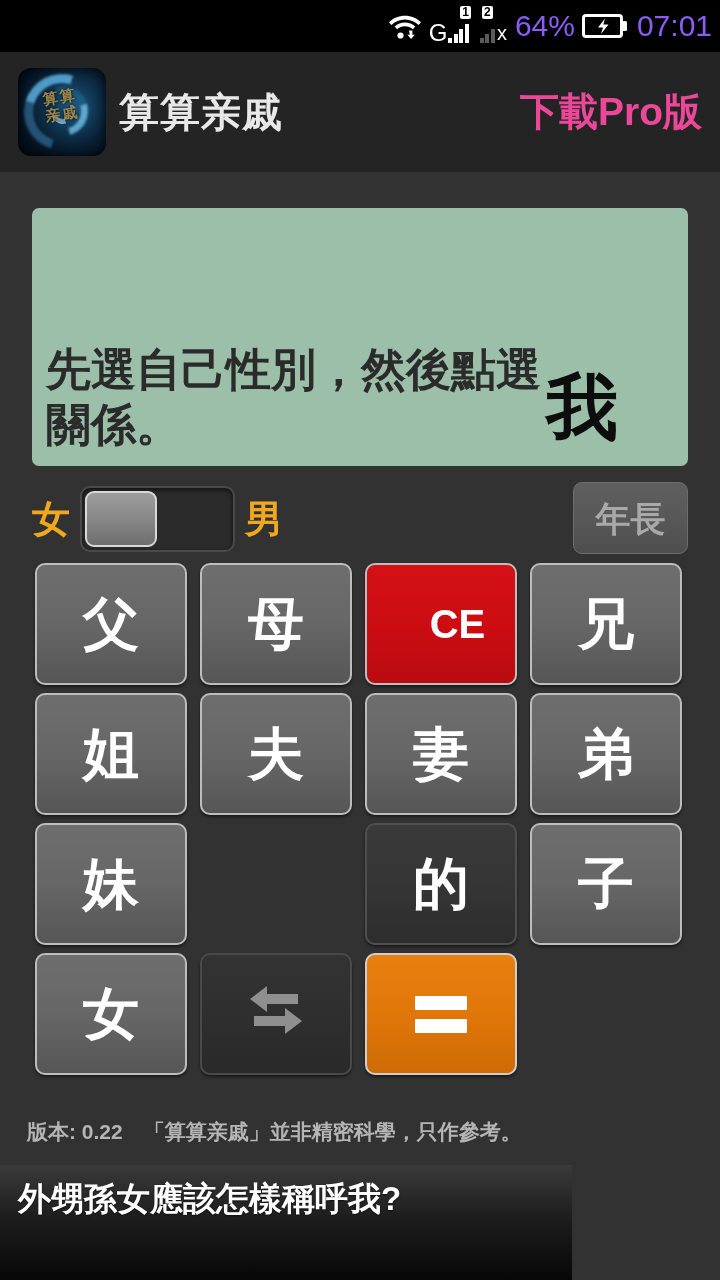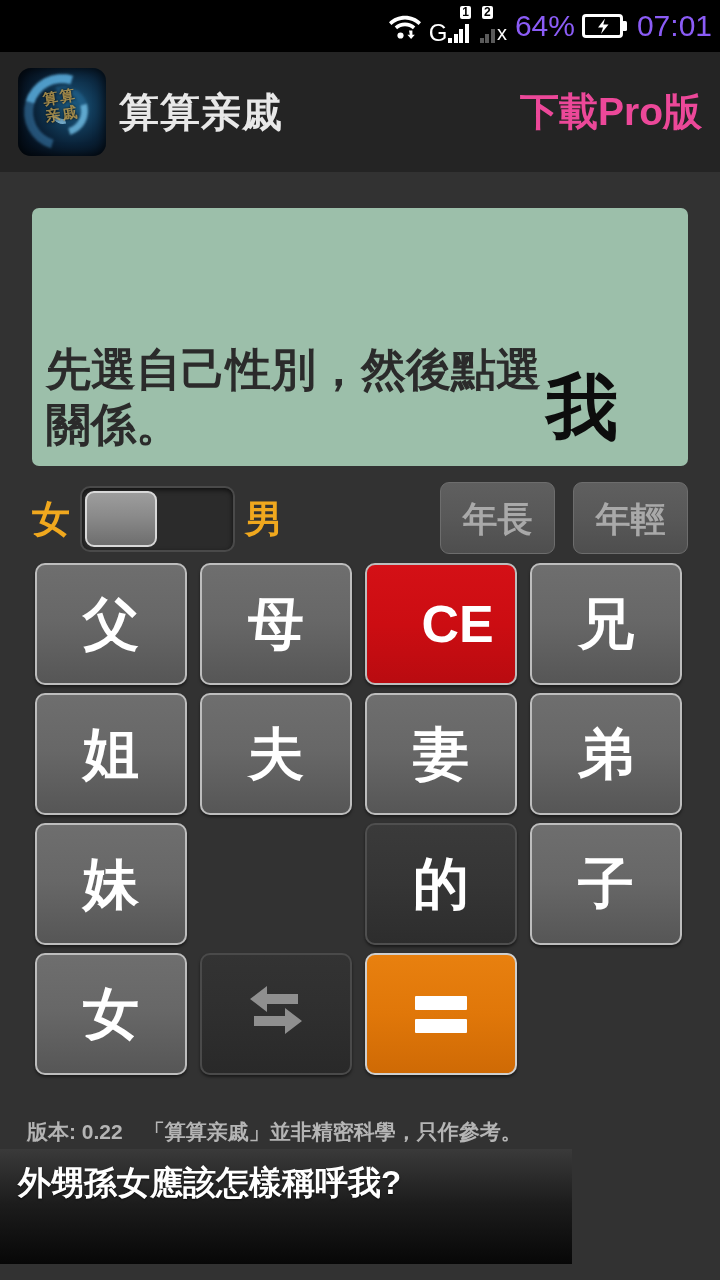--- a/index.html
+++ b/index.html
@@ -232,21 +232,21 @@
     line-height: 1;
     color: #fff;
     border: 2px solid #bdbdbd;
     background: linear-gradient(to bottom, #6e6e6e 0%, #676767 48%, #565656 100%);
     box-shadow: 0 2px 3px rgba(0,0,0,.5);
     user-select: none;
   }
   .key.red {
     background: linear-gradient(to bottom, #d41016 0%, #cc0d12 50%, #b90b10 100%);
     border-color: #bdbdbd;
-    font-size: 52px;
+    font-size: 40px;
     padding-left: 33px;
   }
   .key.orange {
     background: linear-gradient(to bottom, #e8800f 0%, #e07709 50%, #cf6a05 100%);
     border-color: #cfcfcf;
   }
   .key.dark {
     background: linear-gradient(to bottom, #3a3a3a 0%, #353535 50%, #2d2d2d 100%);
     border-color: #4f4f4f;
   }
@@ -271,21 +271,21 @@
     top: 1118px; left: 27px;
     color: #b5b5b5;
     font-size: 21px;
     font-weight: 700;
     white-space: nowrap;
   }
 
   
   .ad {
     position: absolute;
-    left: 0; bottom: 16px;
+    left: 0; bottom: 0;
     width: 572px; height: 115px;
     background: linear-gradient(to bottom, #3a3a3a 0%, #1c1c1c 48%, #070707 100%);
     padding: 10px 0 0 18px;
   }
   .ad-line {
     color: #fff;
     font-size: 33px;
     font-weight: 700;
     line-height: 47px;
     white-space: nowrap;
@@ -360,21 +360,20 @@
   <div class="controls">
     <div class="gender">
       <span class="gender-label">女</span>
       <span class="toggle">
         <span class="toggle-thumb"></span>
       </span>
       <span class="gender-label">男</span>
     </div>
     <div class="age-group">
       <div class="age-btn">年長</div>
-      <div class="age-btn">年輕</div>
     </div>
   </div>
 
   <div class="keypad">
     <div class="key">父</div>
     <div class="key">母</div>
     <div class="key red">CE</div>
 
     <div class="key">兄</div>
     <div class="key">姐</div>

